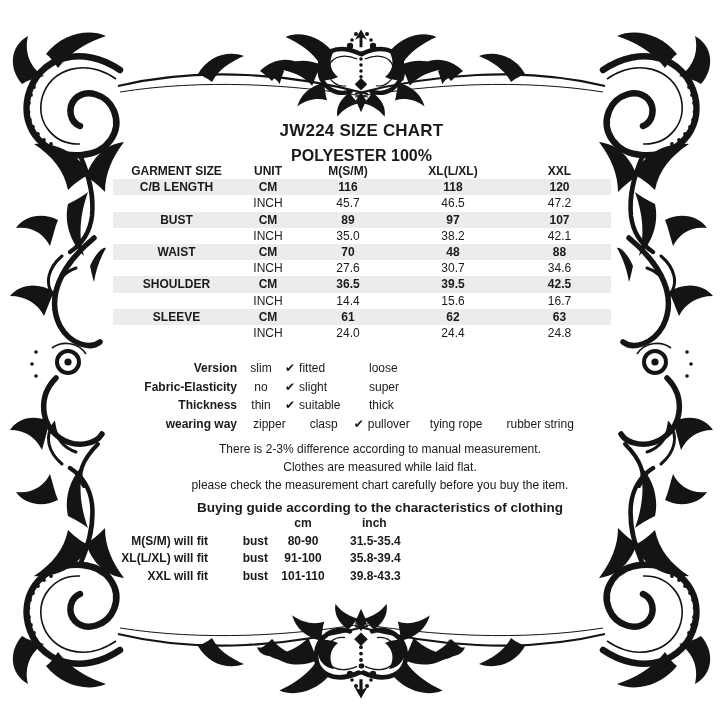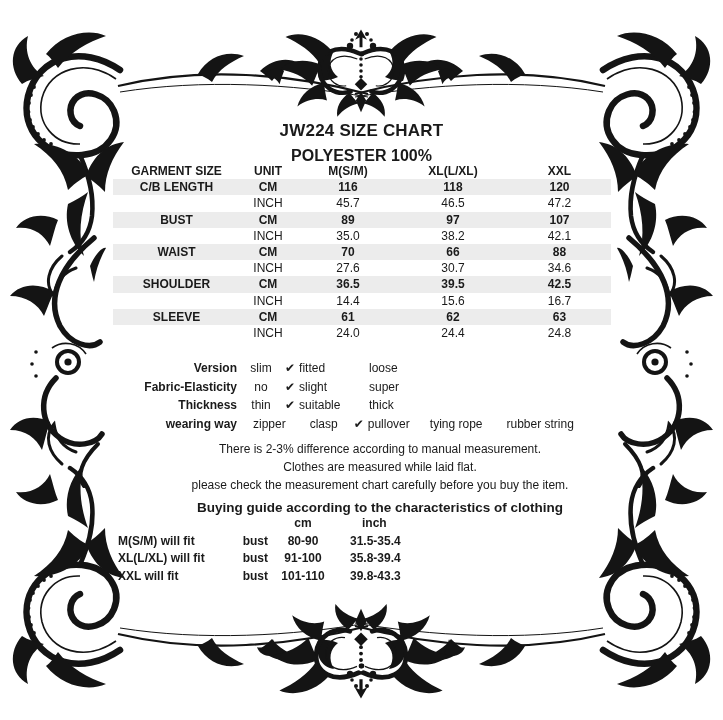--- a/index.html
+++ b/index.html
@@ -34,21 +34,21 @@
   .w4{margin-left:20px;} .w5{margin-left:24px;}
 
   .notes{position:absolute;left:20px;top:440px;width:720px;text-align:center;
          font-size:12px;line-height:18px;}
   .buy-heading{margin-top:5px;font-size:13.5px;font-weight:bold;}
 
   .fit{position:absolute;left:118px;top:515px;display:grid;
        grid-template-columns:90px 60px 70px 96px;grid-auto-rows:17.5px;
        font-size:12px;font-weight:bold;line-height:17.5px;}
   .fit span{white-space:nowrap;}
-  .f-label{text-align:left;}
+  .f-label{text-align:right;}
   .f-measure{text-align:right;}
   .f-cm{text-align:center;}
   .f-inch-h{text-align:left;padding-left:24px;}
   .f-inch-v{text-align:left;padding-left:12px;}
 </style>
 </head>
 <body>
 
 <div class="page">
 
@@ -181,21 +181,21 @@
           <td class="c-label"></td>
           <td>INCH</td>
           <td>35.0</td>
           <td>38.2</td>
           <td>42.1</td>
         </tr>
         <tr class="r-cm">
           <td class="c-label">WAIST</td>
           <td>CM</td>
           <td>70</td>
-          <td>66</td>
+          <td>48</td>
           <td>88</td>
         </tr>
         <tr class="r-inch">
           <td class="c-label"></td>
           <td>INCH</td>
           <td>27.6</td>
           <td>30.7</td>
           <td>34.6</td>
         </tr>
         <tr class="r-cm">

